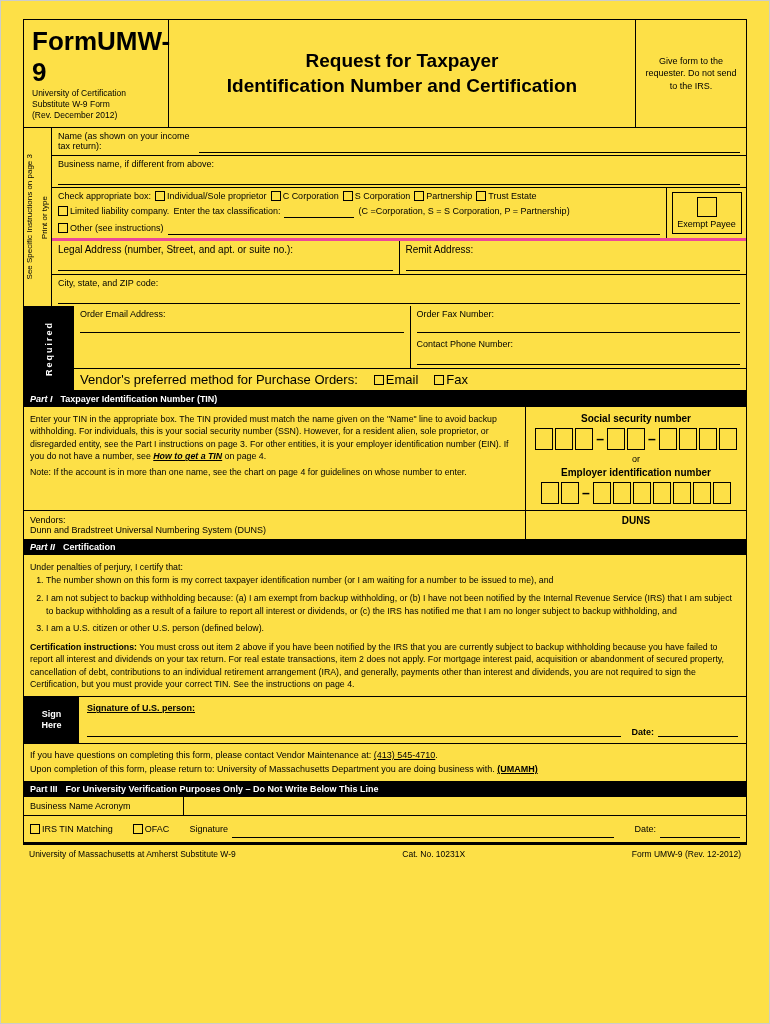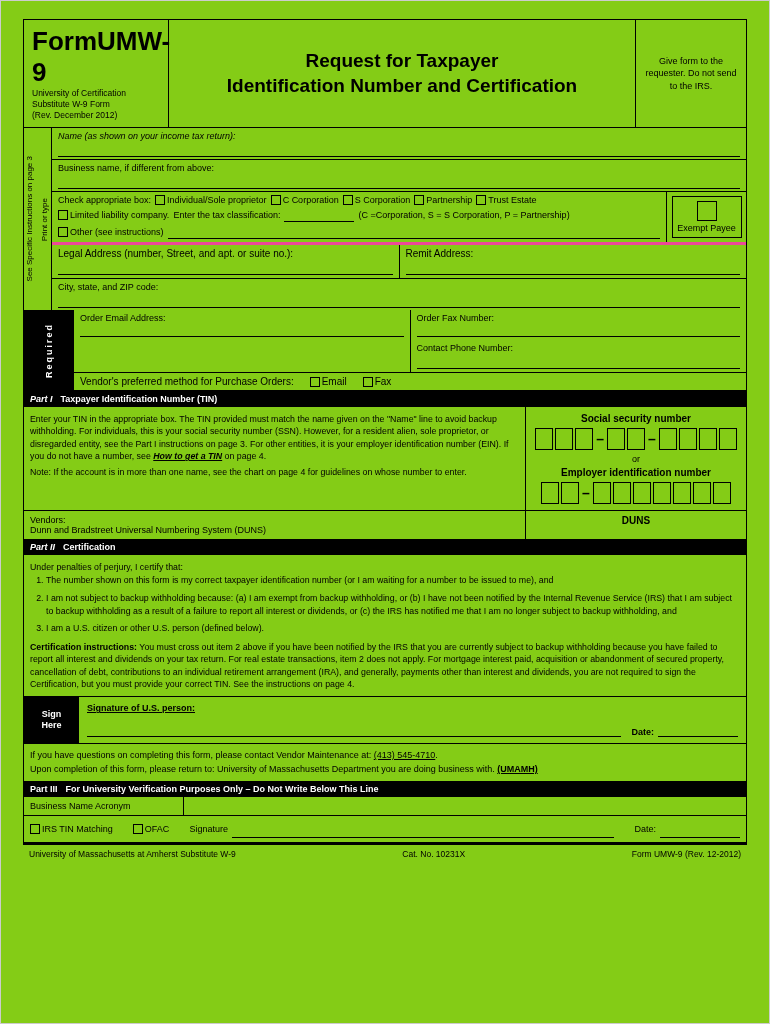--- a/index.html
+++ b/index.html
@@ -9,21 +9,21 @@
       background: #fff;
       color: #000;
       width: 770px;
       min-height: 1024px;
     }
     .page {
       width: 770px;
       min-height: 1024px;
       padding: 18px 22px 10px 22px;
       border: 1px solid #ccc;
-      background: #84cc16;
+      background: #fde047;
     }
     
     .header {
       display: flex;
       border: 1px solid #000;
       margin-bottom: 0;
     }
     .header-left {
       width: 145px;
       padding: 6px 8px;
@@ -201,21 +201,21 @@
       border-right: 1px solid #000;
     }
     .order-input {
       border-bottom: 1px solid #000;
       min-height: 14px;
     }
 
     
     .contact-row {
       padding: 3px 6px;
-      font-size: 10px;
+      font-size: 13px;
       border-bottom: 1px solid #000;
       display: flex;
       align-items: center;
       gap: 8px;
     }
 
     
     .part-header {
       background: #000;
       color: #fff;
@@ -509,21 +509,21 @@
 
   <div class="form-body">
 
     <div class="section-row" style="border-bottom:none;">
       <div class="side-label-combined" style="writing-mode:vertical-rl; width:28px; border-right:1px solid #000; display:flex; flex-direction:column; align-items:center; justify-content:center; flex-shrink:0; padding:2px 0; row-gap:6px;">
         <span style="writing-mode:vertical-rl; transform:rotate(180deg); font-size:8px; text-align:center;">Print or type</span>
         <span style="writing-mode:vertical-rl; transform:rotate(180deg); font-size:8px; text-align:center; line-height:1.1;">See Specific Instructions on page 3</span>
       </div>
       <div class="section-content">
 
-        <div class="field-row" style="display:flex; flex-direction:column; min-height:28px;font-style:italic;">
+        <div class="field-row" style="display:flex; flex-direction:row; min-height:28px;">
           <label>Name (as shown on your income tax return):</label>
           <div class="field-input-line"></div>
         </div>
 
         <div class="field-row" style="display:flex; flex-direction:column; min-height:28px;">
           <label>Business name, if different from above:</label>
           <div class="field-input-line"></div>
         </div>
 
         <div style="display:flex; border-bottom:3px solid #ec4899;">

